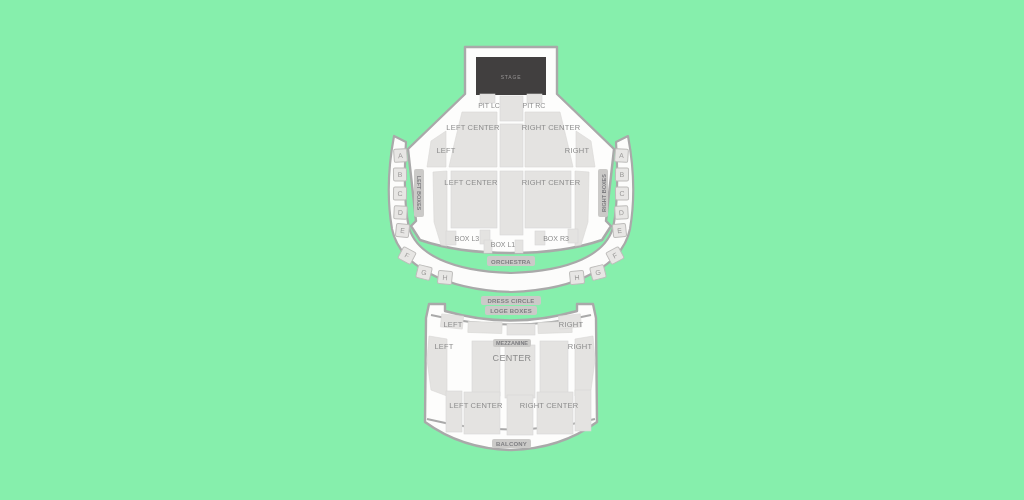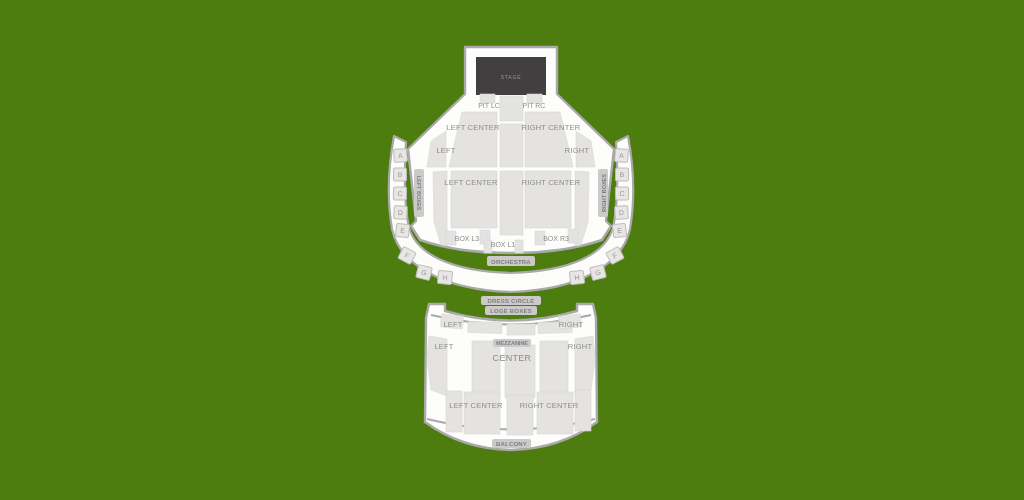--- a/index.html
+++ b/index.html
@@ -1,17 +1,17 @@
 <!DOCTYPE html>
 <html><head>
 <meta charset="utf-8">
 <style>
   html,body{margin:0;padding:0;}
   body{background:#f5f4f1;font-family:"Liberation Sans", sans-serif;}
-  .stagecanvas{width:1024px;height:500px;position:relative;background:#4d7c0f;overflow:hidden;}
+  .stagecanvas{width:1024px;height:500px;position:relative;background:#86efac;overflow:hidden;}
   svg{display:block;}
   .venue{fill:#fdfdfc;stroke:#a9a9a9;stroke-width:2.4;stroke-linejoin:round;}
   .band{fill:#fcfcfb;stroke:#a9a9a9;stroke-width:2.2;stroke-linejoin:round;}
   .arc{fill:none;stroke:#a9a9a9;stroke-width:2;}
   .sec{fill:#e4e3e1;stroke:#d8d7d5;stroke-width:.6;}
   .lbox{fill:#e7e6e4;stroke:#bdbcba;stroke-width:1;rx:1.5;}
   .stage-rect{fill:#413f3f;}
   text{fill:#8b8b8b;}
   .stage-t{font-size:5px;fill:#969494;letter-spacing:.8px;text-anchor:middle;}
   .sl{font-size:7.5px;letter-spacing:.2px;text-anchor:middle;}

